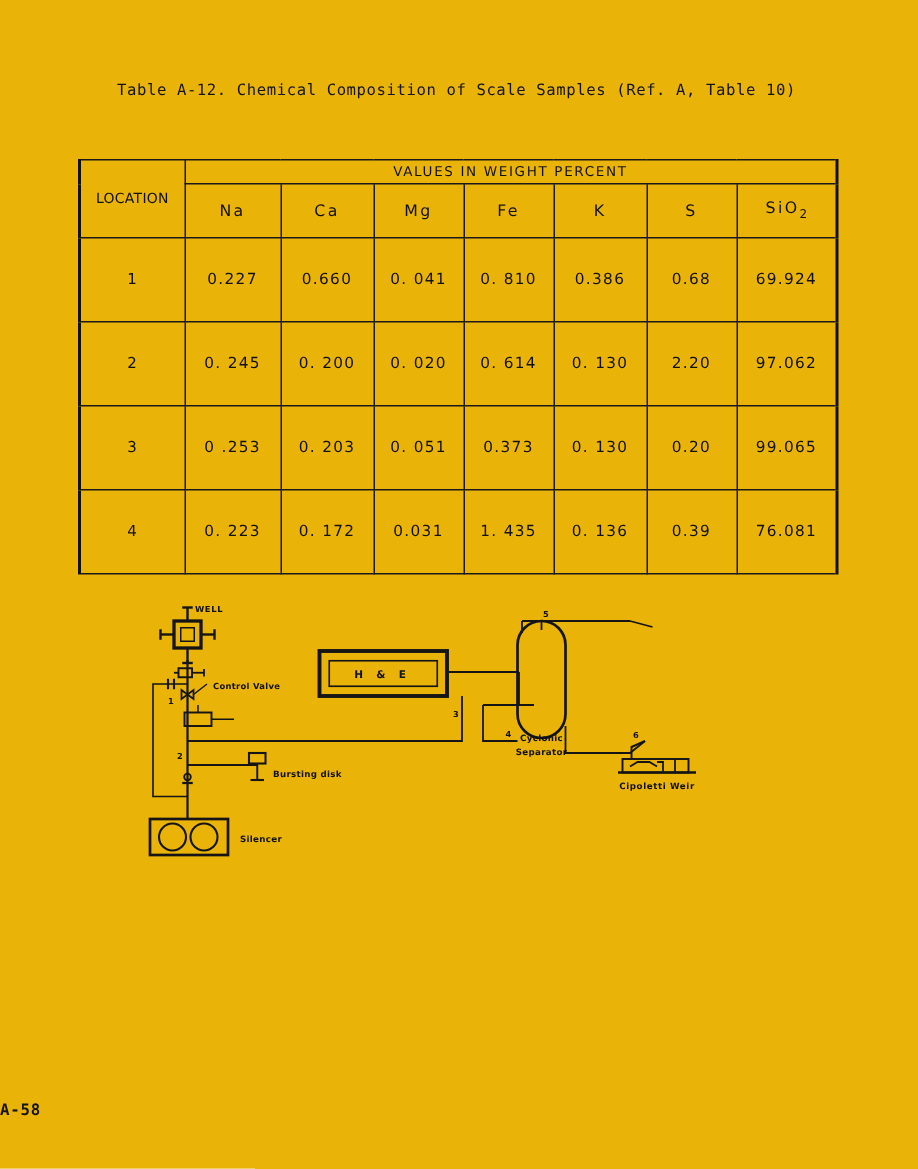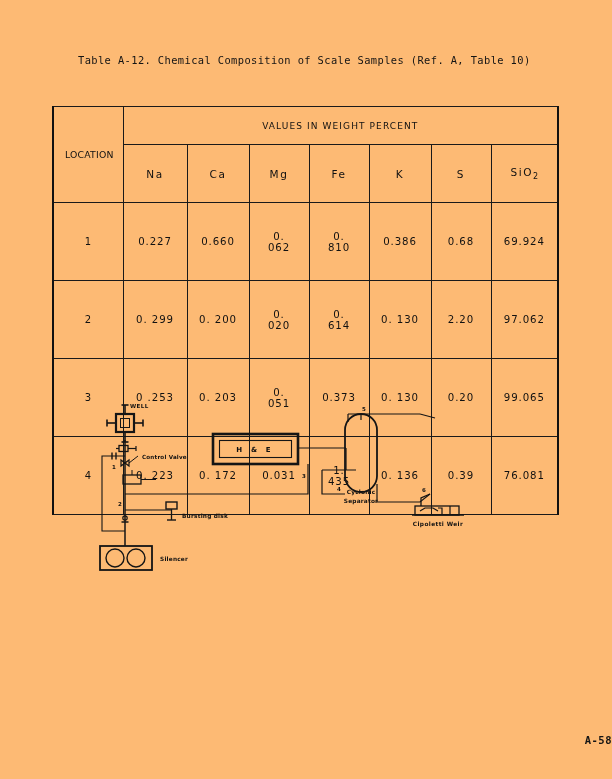--- a/index.html
+++ b/index.html
@@ -10,21 +10,21 @@
   body {
     width: 612px;
     height: 779px;
     position: relative;
     font-family: "DejaVu Sans Mono", monospace;
     overflow: hidden;
   }
   .page {
     position: absolute;
     inset: 0;
-    background: #fdba74;
+    background: #eab308;
   }
 
   
   .table-caption {
     position: absolute;
     left: 78px;
     top: 54px;
     width: 470px;
     font-family: "DejaVu Sans Mono", monospace;
     font-size: 10.4px;
@@ -44,21 +44,21 @@
     border-collapse: collapse;
     width: 505px;
     table-layout: fixed;
   }
   table.scale td, table.scale th {
     border: 1px solid #1a1a1a;
     text-align: center;
     vertical-align: middle;
     color: #111;
     font-weight: normal;
-    padding: 11px;
+    padding: 0;
   }
   table.scale .outer-l { border-left: 2px solid #111; }
   table.scale .outer-r { border-right: 2px solid #111; }
 
   th.loc-head {
     font-family: "DejaVu Sans", sans-serif;
     font-size: 9.3px;
     letter-spacing: 0.2px;
     height: 50px;
     width: 70px;
@@ -110,21 +110,21 @@
     font-weight: bold;
     fill: #111;
   }
 
   
   .folio {
     position: absolute;
     left: 0;
     top: 734px;
     width: 612px;
-    text-align: right;
+    text-align: left;
     font-family: "DejaVu Sans Mono", monospace;
     font-weight: bold;
     font-size: 10.5px;
     letter-spacing: 0.5px;
     color: #141414;
   }
 </style>
 </head>
 <body>
 
@@ -157,29 +157,29 @@
           <th class="el-head"><span>K</span></th>
           <th class="el-head"><span>S</span></th>
           <th class="el-head outer-r"><span>SiO</span><sub>2</sub></th>
         </tr>
       </thead>
       <tbody>
         <tr>
           <td class="loc-cell outer-l">1</td>
           <td class="val-cell">0.227</td>
           <td class="val-cell">0.660</td>
-          <td class="val-cell">0. 062</td>
+          <td class="val-cell">0. 041</td>
           <td class="val-cell">0. 810</td>
           <td class="val-cell">0.386</td>
           <td class="val-cell">0.68</td>
           <td class="val-cell outer-r">69.924</td>
         </tr>
         <tr>
           <td class="loc-cell outer-l">2</td>
-          <td class="val-cell">0. 299</td>
+          <td class="val-cell">0. 245</td>
           <td class="val-cell">0. 200</td>
           <td class="val-cell">0. 020</td>
           <td class="val-cell">0. 614</td>
           <td class="val-cell">0. 130</td>
           <td class="val-cell">2.20</td>
           <td class="val-cell outer-r">97.062</td>
         </tr>
         <tr>
           <td class="loc-cell outer-l">3</td>
           <td class="val-cell">0 .253</td>

